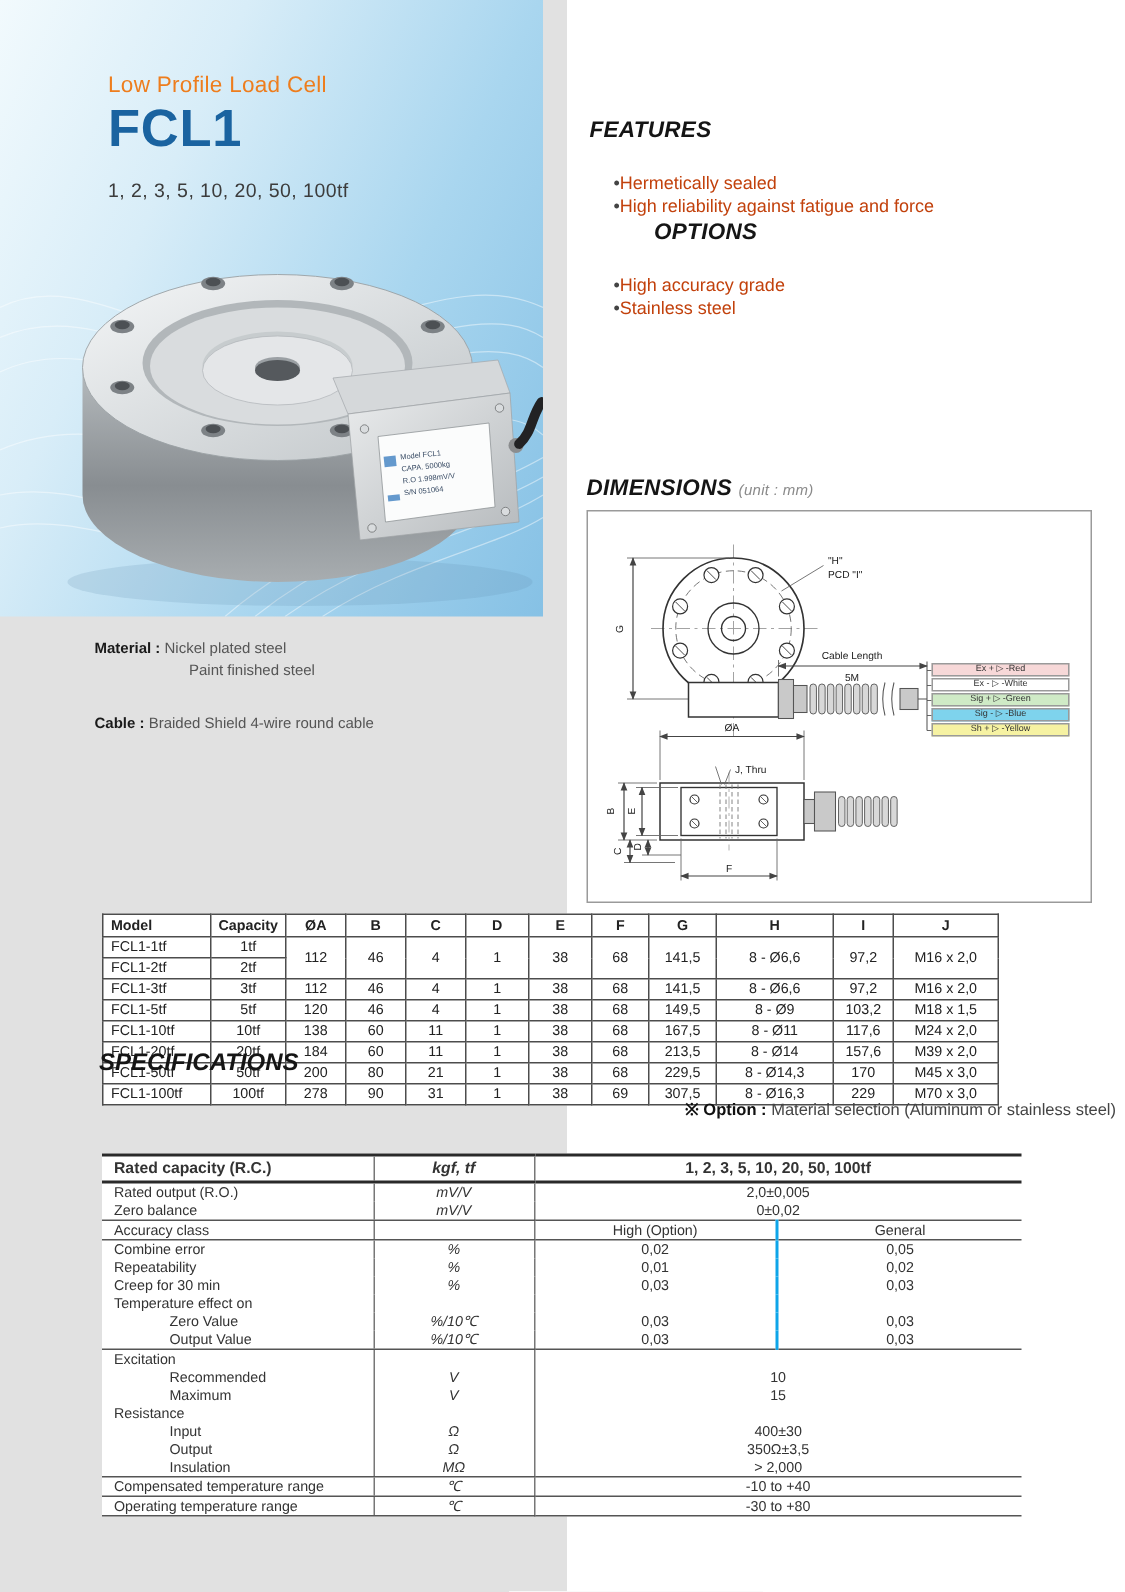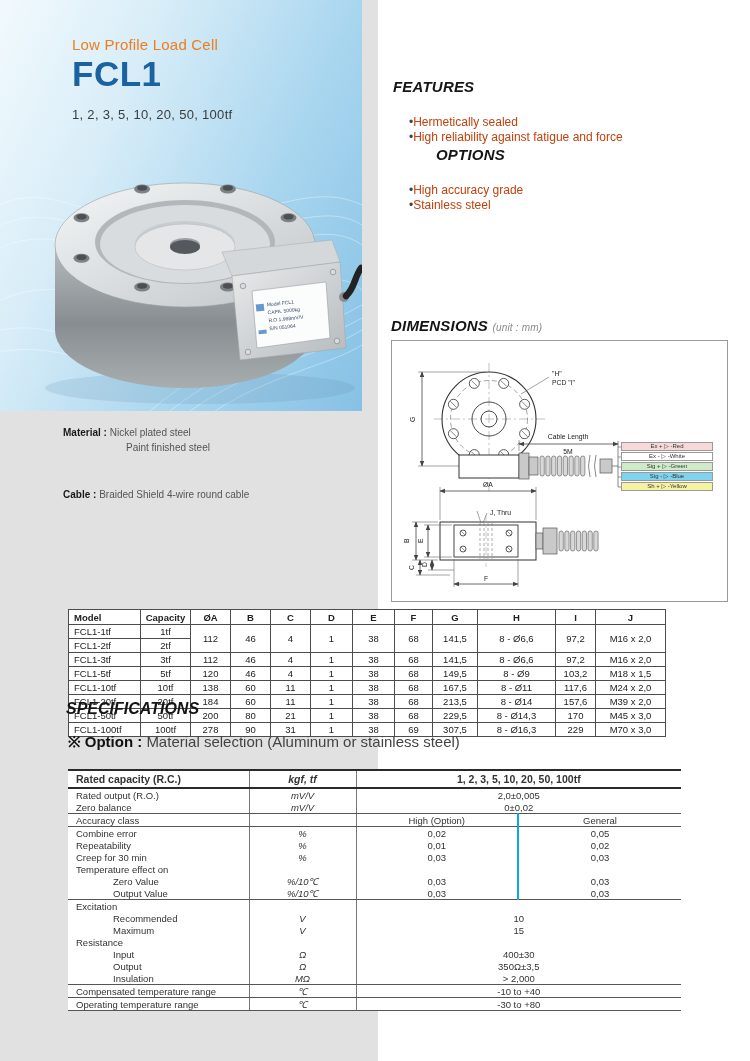--- a/index.html
+++ b/index.html
@@ -4,44 +4,44 @@
 <style>
   html,body{margin:0;padding:0;background:#fff;}
   #page{position:relative;width:750px;height:1061px;background:#ffffff;overflow:hidden;
         font-family:"Liberation Sans",sans-serif;color:#222;}
   
   .left-col{position:absolute;left:0;top:0;width:378px;height:1061px;background:#e1e1e1;}
   
   .blue-panel{position:absolute;left:0;top:0;width:362px;height:411px;
      background:linear-gradient(115deg,#f2fafd 0%,#d8edf8 30%,#a9d6ef 65%,#86c1e5 100%);}
   .panel-svg{position:absolute;left:0;top:0;}
-  .hdr-block{position:absolute;left:72px;top:36px;}
+  .hdr-block{position:absolute;left:72px;top:48px;}
   .hdr-cat{font-size:15px;color:#ee7d1d;letter-spacing:.2px;}
   .hdr-model{font-size:35px;font-weight:bold;color:#1a63a0;letter-spacing:.5px;margin-top:1px;}
   .hdr-caps{font-size:13px;color:#3c3c3c;margin-top:13px;letter-spacing:.3px;}
   
   .rc-title{position:absolute;font-size:15px;font-weight:bold;font-style:italic;color:#151515;letter-spacing:.2px;}
   .rc-list{position:absolute;margin:16px;padding:0;list-style:none;font-size:12px;color:#c2410c;line-height:15px;}
   .rc-list li::before{content:"\2022 ";color:#444;}
   .unit-note{font-size:10px;color:#8a8a8a;font-weight:normal;}
   .drawbox{position:absolute;left:391px;top:340px;width:335px;height:260px;background:#fff;border:1px solid #9a9a9a;}
   .wire{position:absolute;left:229px;width:92px;height:9px;border:1px solid #9a9a9a;box-sizing:border-box;
         font-size:6px;line-height:7px;text-align:center;color:#333;}
   
   .mat-block{position:absolute;left:63px;top:425px;font-size:10px;color:#555;line-height:15px;}
   .mat-lbl{font-weight:bold;color:#1a1a1a;}
   .mat-cont{margin-left:63px;}
-  .cable-line{margin-top:32px;}
+  .cable-line{margin-top:20px;}
   
   .dims-table{position:absolute;left:68px;top:609px;border-collapse:collapse;table-layout:fixed;background:#fff;
       font-size:9.5px;color:#222;}
   .dims-table th,.dims-table td{border:1px solid #4c4c4c;text-align:center;padding:0 2px;height:13px;line-height:11px;overflow:hidden;}
   .dims-table th{height:14px;font-weight:bold;}
   .dims-table .model{text-align:left;padding-left:5px;}
-  .note-line{position:absolute;left:68px;top:731px;width:676px;font-size:15px;color:#444;}
+  .note-line{position:absolute;left:68px;top:731px;width:676px;text-align:right;font-size:11px;color:#444;}
   .note-line b{color:#111;}
   
   .spec-title{position:absolute;left:66px;top:700px;font-size:16px;font-weight:bold;font-style:italic;color:#151515;}
   .spec-table{position:absolute;left:68px;top:769px;border-collapse:collapse;table-layout:fixed;background:#fff;
       font-size:9.5px;color:#333;}
   .spec-table td{height:12px;line-height:11px;padding:0 3px;text-align:center;overflow:hidden;}
   .spec-table .lab{text-align:left;padding-left:8px;}
   .spec-table .ind{padding-left:45px;}
   .spec-table .unit{border-left:1px solid #777;border-right:1px solid #777;font-style:italic;}
   .spec-table .vsplit{border-left:2px solid #0ea5e9;}

